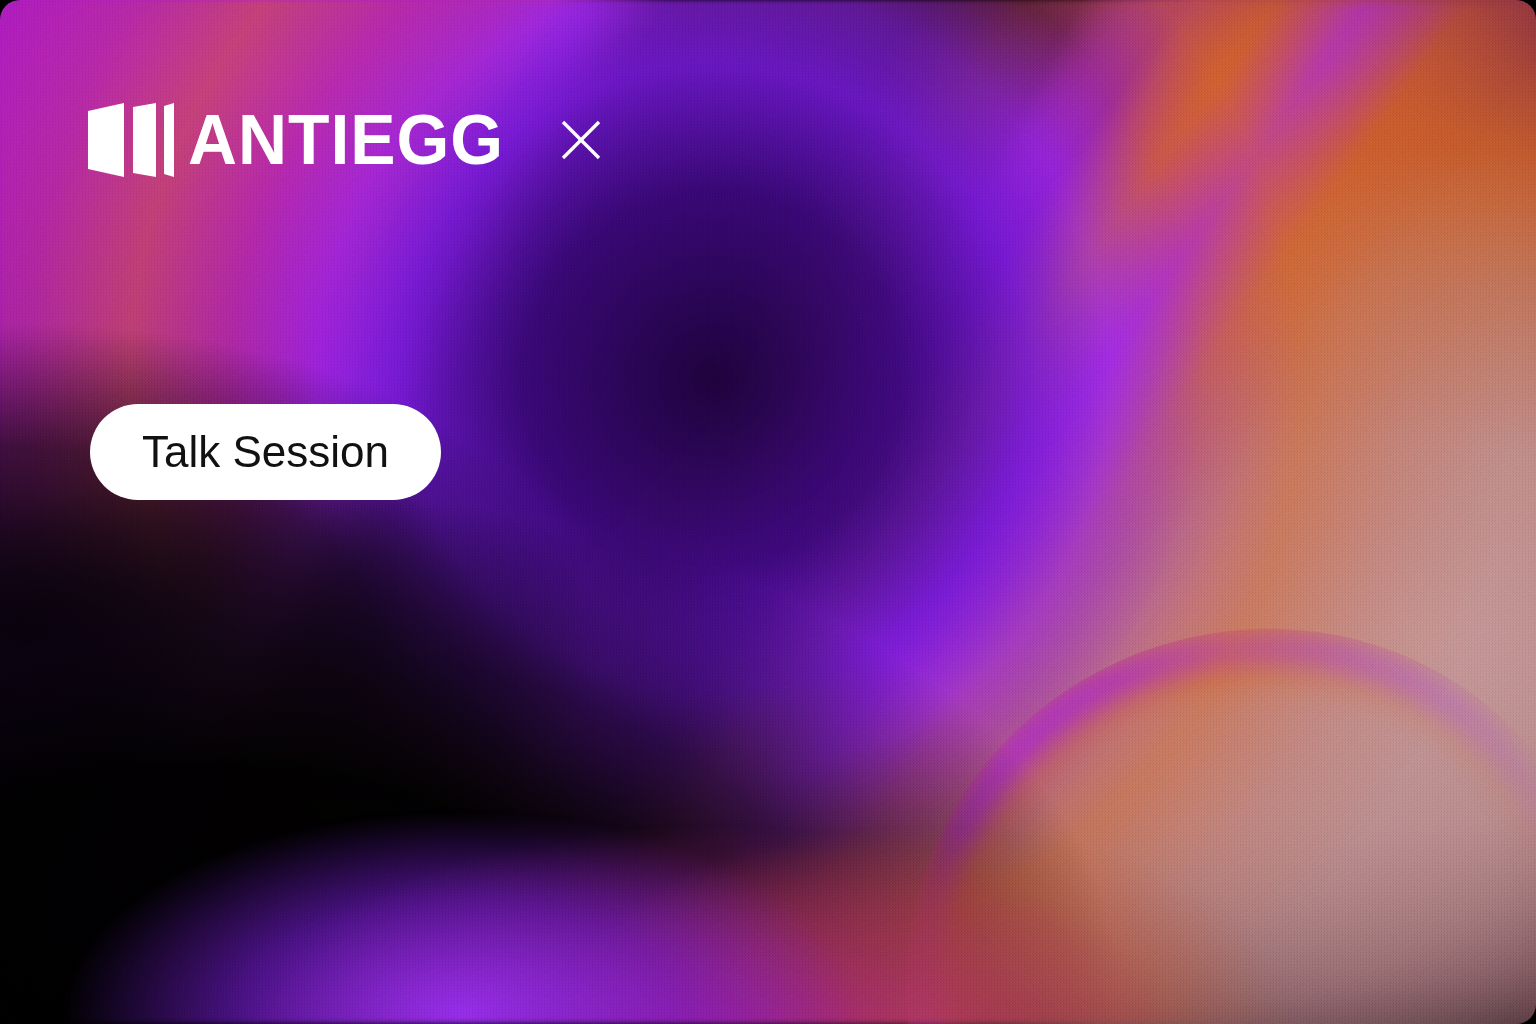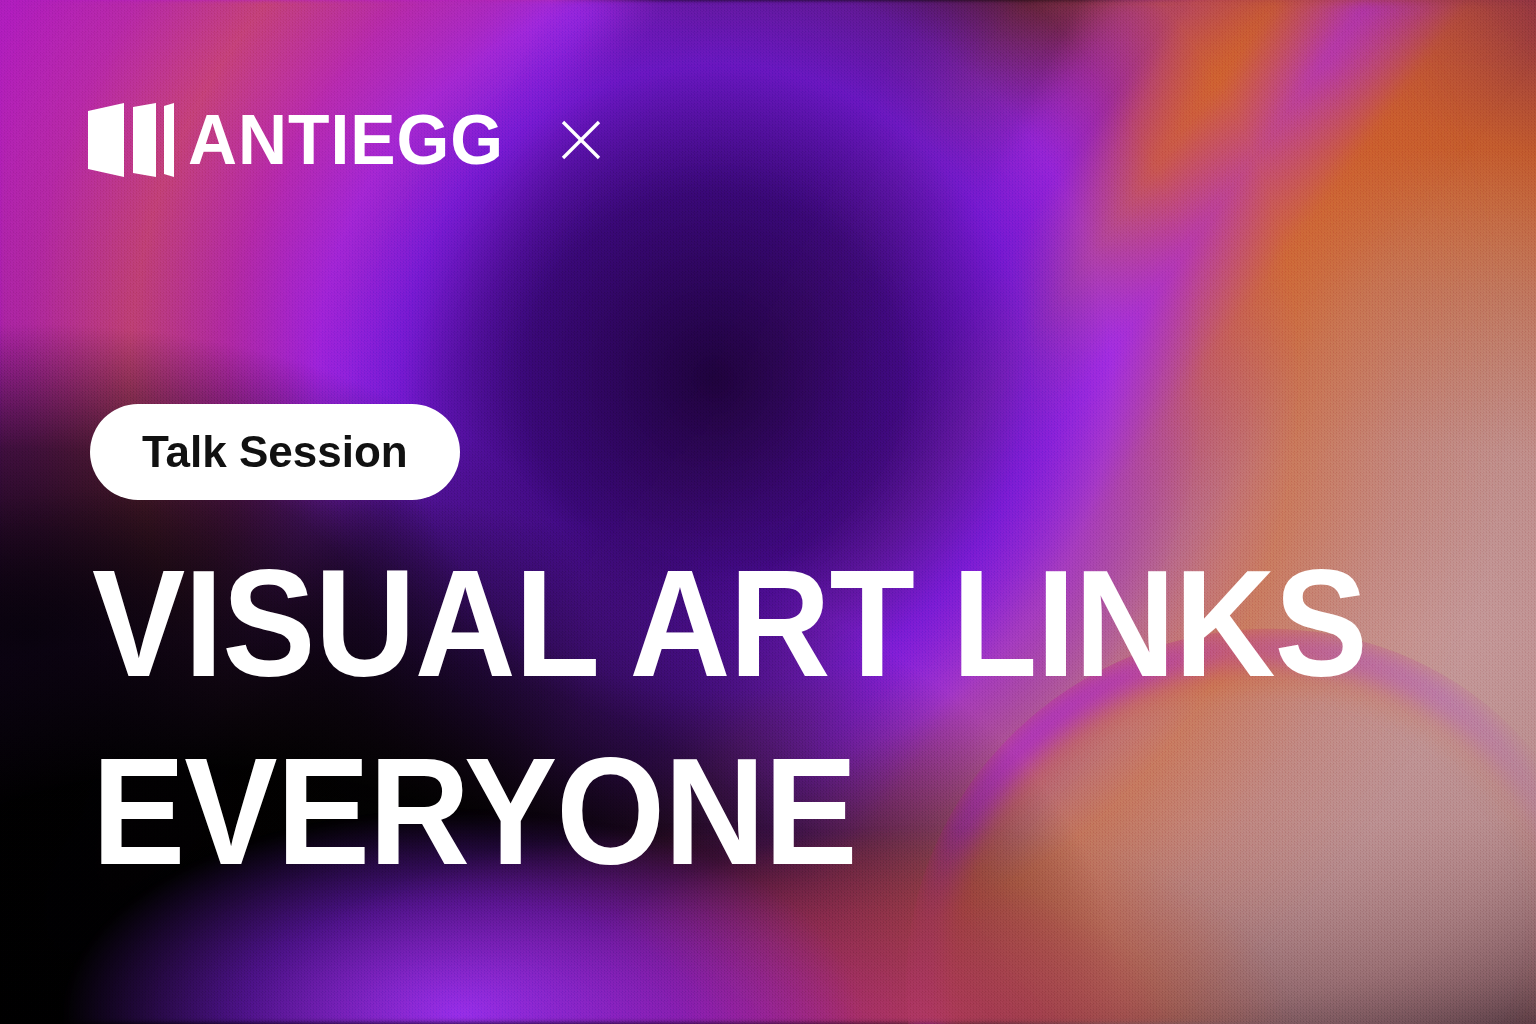--- a/index.html
+++ b/index.html
@@ -7,20 +7,21 @@
     padding: 0;
     background: #000;
   }
   .banner {
     position: relative;
     width: 1536px;
     height: 1024px;
     overflow: hidden;
     background: #0a0008;
     font-family: "Liberation Sans", sans-serif;
+    border-radius: 20px;
     -webkit-font-smoothing: antialiased;
   }
 
   
   .bg-layer {
     position: absolute;
     inset: 0;
     pointer-events: none;
   }
 
@@ -243,21 +244,21 @@
     align-items: center;
     justify-content: center;
     padding: 0 52px;
     background: #fff;
     border-radius: 999px;
     box-sizing: border-box;
   }
   .pill-text {
     color: #111;
     font-size: 44px;
-    font-weight: 700;
+    font-weight: 400;
     letter-spacing: 0px;
     line-height: 1;
     white-space: nowrap;
   }
 
   
   .headline {
     position: absolute;
     left: 92px;
     top: 548px;
@@ -315,19 +316,15 @@
         <line x1="39" y1="3" x2="3" y2="39" stroke="#ffffff" stroke-width="3.4" stroke-linecap="butt"></line>
       </svg>
 
 
     </div>
 
     <div class="pill">
       <span class="pill-text">Talk Session</span>
     </div>
 
-    <div class="headline">
-      <span class="headline-line">VISUAL ART LINKS</span>
-      <span class="headline-line">EVERYONE</span>
-    </div>
 
   </div>
 </div>
 
 </body></html>

